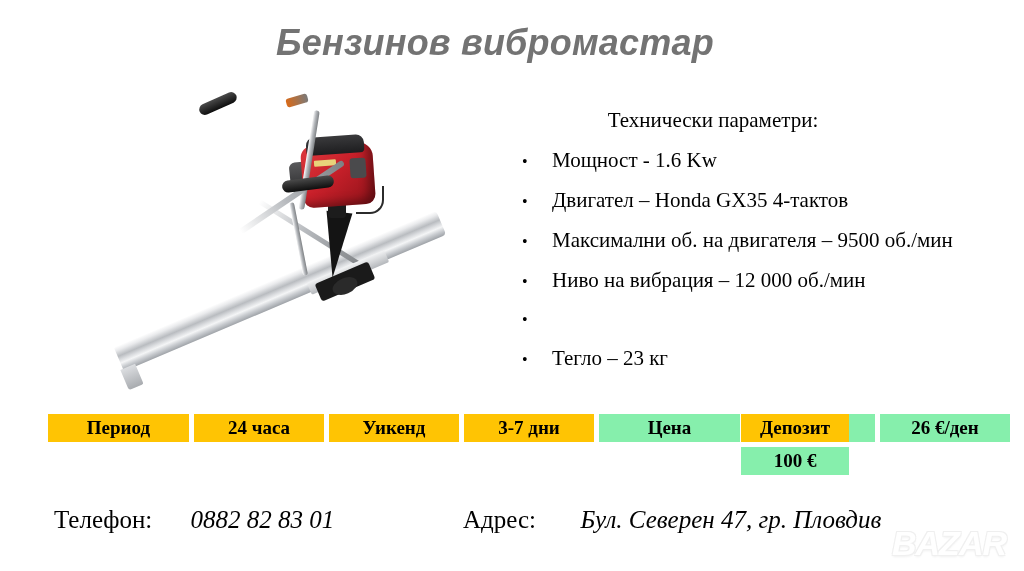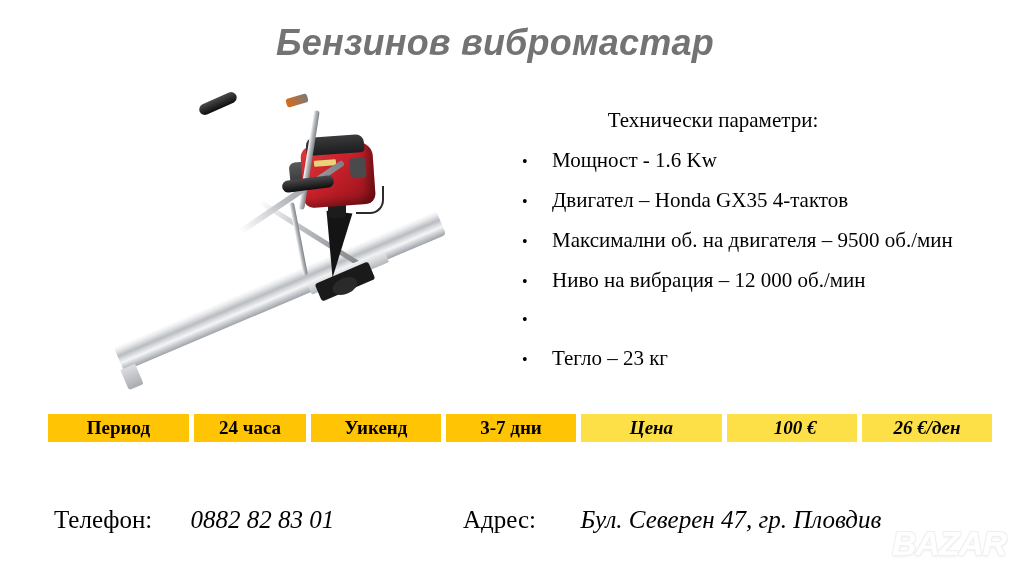--- a/index.html
+++ b/index.html
@@ -243,23 +243,23 @@
   .cell {
     font-family: "Liberation Serif", serif;
     font-weight: bold;
     font-size: 19px;
     text-align: center;
     line-height: 28px;
     height: 28px;
     box-sizing: border-box;
   }
   .cell.head { background: #FFC403; }
-  .cell.val  { background: #fde047; font-style: italic; }
+  .cell.val  { background: #86efac; }
   .col-0 { width: 141px; }
-  .col-1 { width: 112px; }
+  .col-1 { width: 130px; }
   .col-2 { width: 130px; }
   .col-3 { width: 130px; }
 
   .deposit-table {
     position: absolute;
     left: 741px;
     top: 414px;
     display: flex;
     flex-direction: column;
     gap: 5px;
@@ -370,20 +370,23 @@
   </div>
   <div class="price-row">
     <div class="cell val col-0">Цена</div>
     <div class="cell val col-2">56 €</div>
     <div class="cell val col-3">26 €/ден</div>
   </div>
 </div>
 
 <div class="deposit-table">
   <div class="price-row">
+    <div class="cell head">Депозит</div>
+  </div>
+  <div class="price-row">
     <div class="cell val">100 €</div>
   </div>
 </div>
 
 <div class="contact-phone">
   <span>Телефон:</span>
   <span class="contact-value">0882 82 83 01</span>
 </div>
 
 <div class="contact-address">

